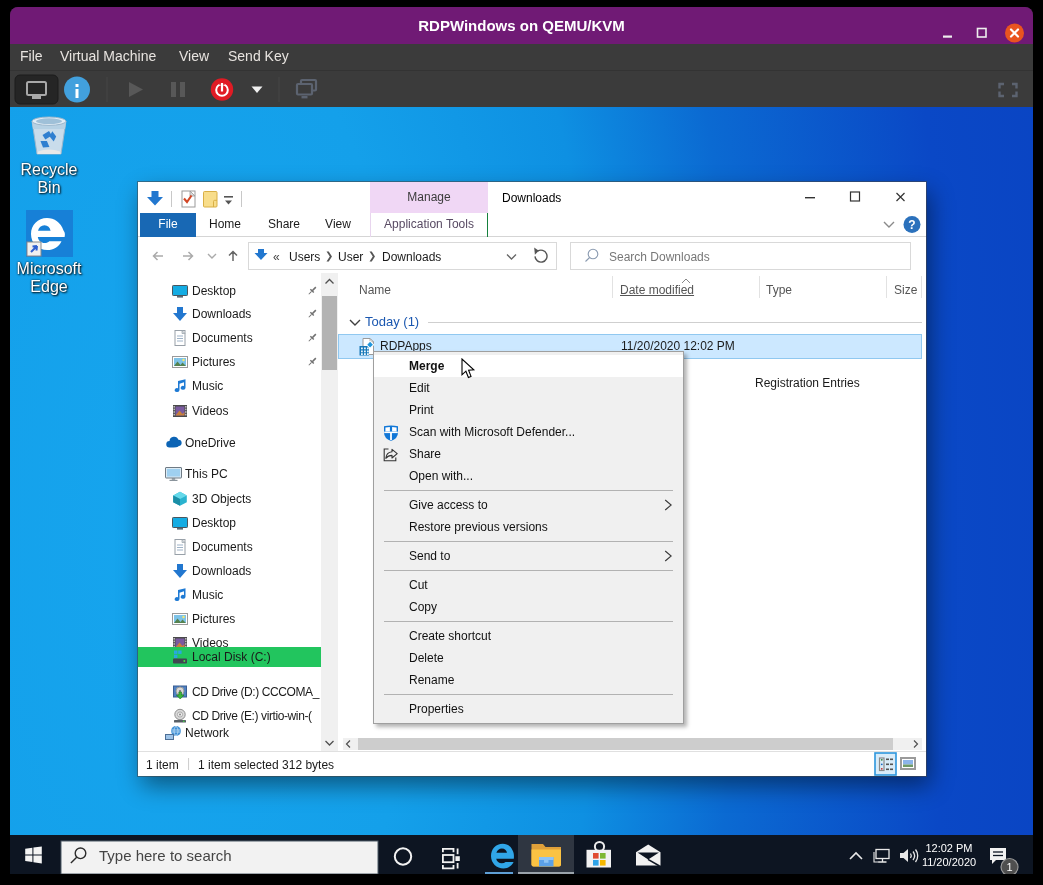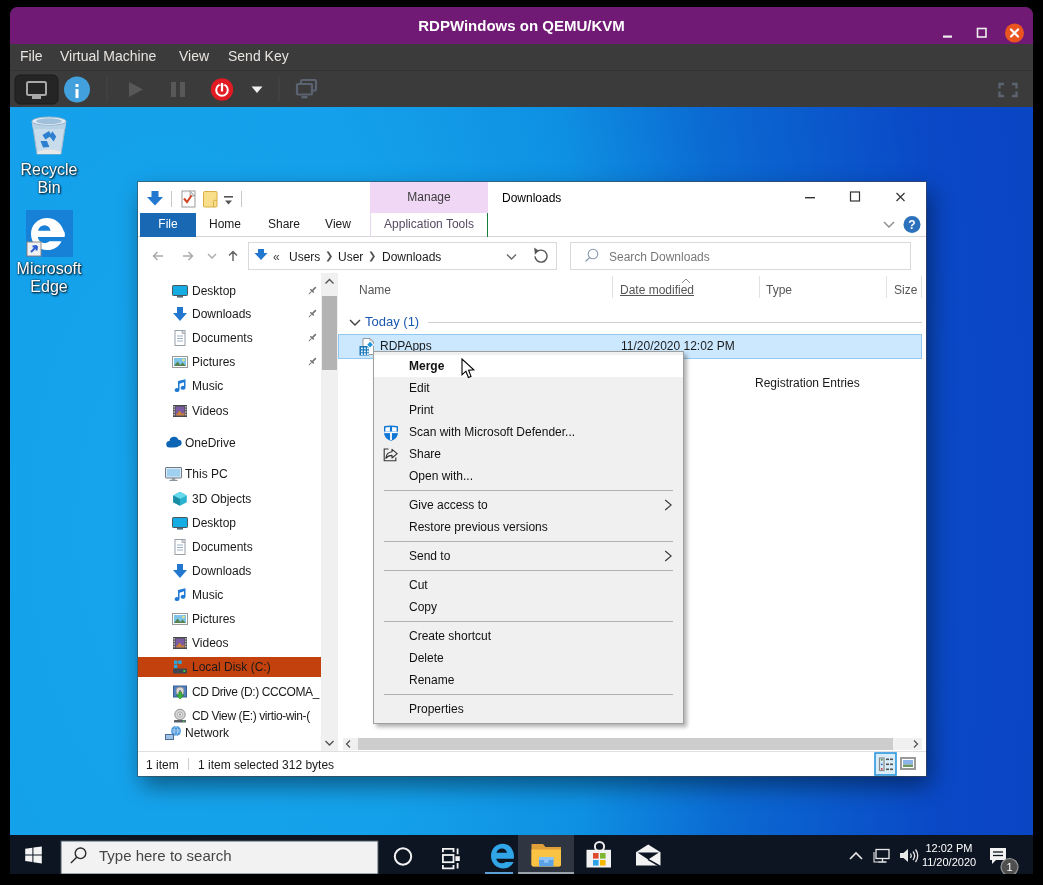--- a/index.html
+++ b/index.html
@@ -355,21 +355,21 @@
                 <rect x="1.6" y="8.2" width="1.1" height="1.6"></rect>
                 <rect x="1.6" y="10.8" width="1.1" height="1.6"></rect>
                 <rect x="13.3" y="3" width="1.1" height="1.6"></rect>
                 <rect x="13.3" y="5.6" width="1.1" height="1.6"></rect>
                 <rect x="13.3" y="8.2" width="1.1" height="1.6"></rect>
                 <rect x="13.3" y="10.8" width="1.1" height="1.6"></rect>
               </g>
             </svg>
           <span class="tx">Videos</span>
         </div>
-        <div class="nav" style="top:384px;background:#c2410c;">
+        <div class="nav" style="top:374px;background:#22c55e;">
           <svg class="ic" width="16" height="16">
               <g fill="#29a8e0">
                 <rect x="2" y="1.5" width="3.4" height="3.4"></rect>
                 <rect x="6.2" y="1.5" width="3.4" height="3.4"></rect>
                 <rect x="2" y="5.7" width="3.4" height="3.4"></rect>
               </g>
               <rect x="1" y="9.5" width="14" height="5" rx="0.8" fill="#3f4750"></rect>
               <circle cx="12.3" cy="12" r="1" fill="#44e044"></circle>
             </svg>
           <span class="tx">Local Disk (C:)</span>
@@ -384,21 +384,21 @@
           <span class="tx" style="letter-spacing:-0.4px">CD Drive (D:) CCCOMA_</span>
         </div>
         <div class="nav" style="top:433px">
           <svg class="ic" width="16" height="16">
               <circle cx="8" cy="6.5" r="5.2" fill="#d9d9d9" stroke="#8f8f8f"></circle>
               <circle cx="8" cy="6.5" r="2.6" fill="#efefef" stroke="#aaa"></circle>
               <circle cx="8" cy="6.5" r="1" fill="#888"></circle>
               <rect x="2" y="12" width="12" height="2.6" rx="0.6" fill="#585f66"></rect>
               <circle cx="11.8" cy="13.3" r="0.8" fill="#44e044"></circle>
             </svg>
-          <span class="tx" style="letter-spacing:-0.4px">CD View (E:) virtio-win-(</span>
+          <span class="tx" style="letter-spacing:-0.4px">CD Drive (E:) virtio-win-(</span>
         </div>
         <div class="nav lv1" style="top:450px">
           <svg class="ic" width="18" height="16">
               <circle cx="11" cy="6" r="5" fill="#3f8fd6"></circle>
               <path d="M6.2 5 h9.6 M6.2 7 h9.6 M11 1 a7 7 0 0 1 0 10 M11 1 a7 7 0 0 0 0 10" stroke="#cfe6f8" stroke-width="0.7" fill="none"></path>
               <rect x="0.5" y="9.5" width="8" height="5" fill="#9fc4e8" stroke="#4d6f96"></rect>
             </svg>
           <span class="tx">Network</span>
         </div>
 

